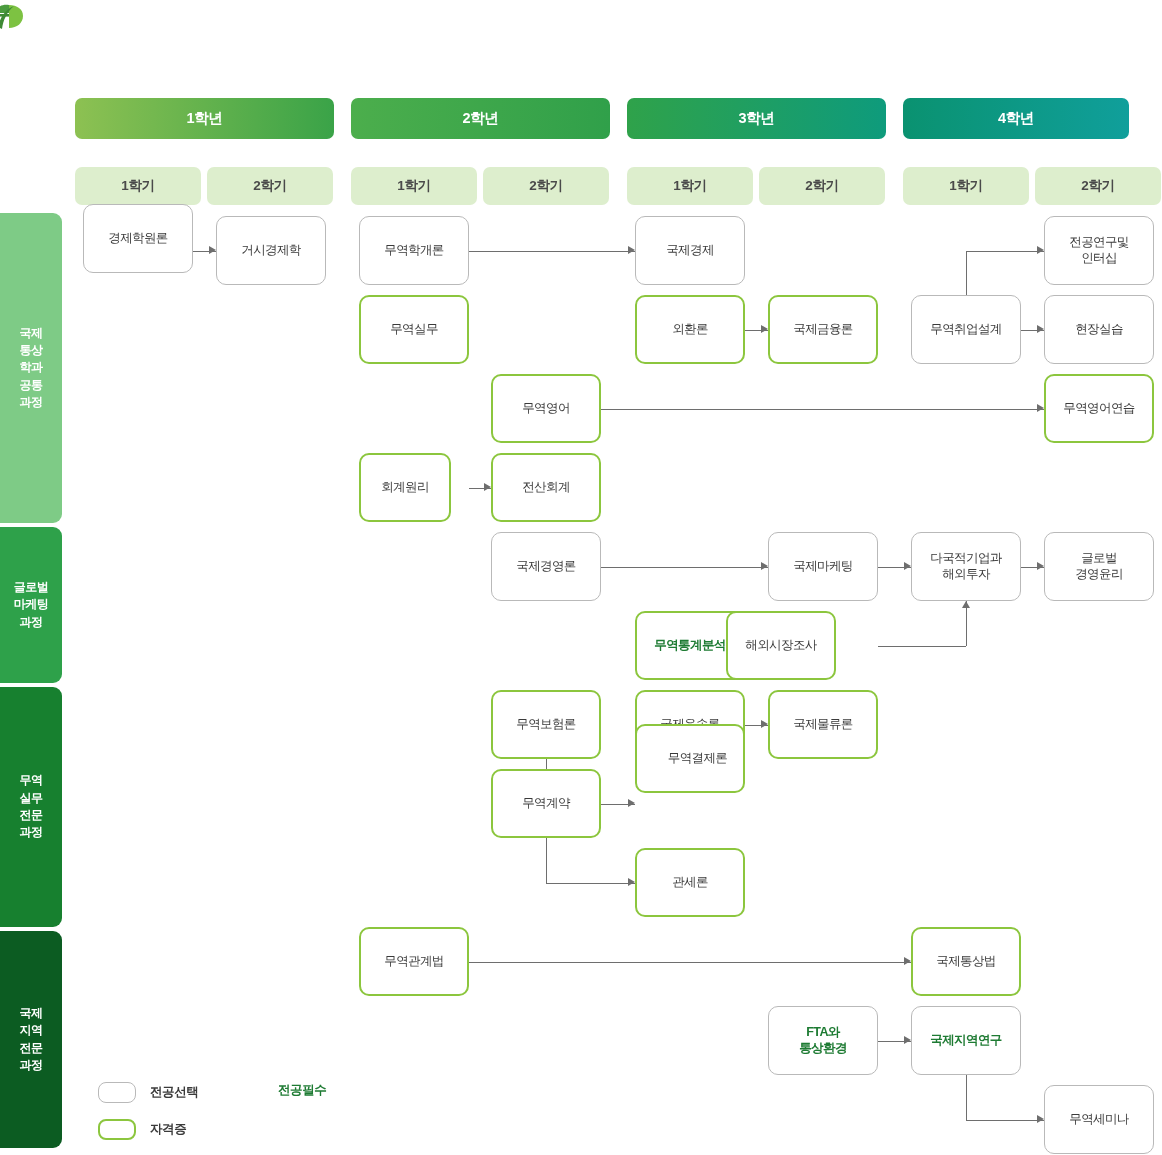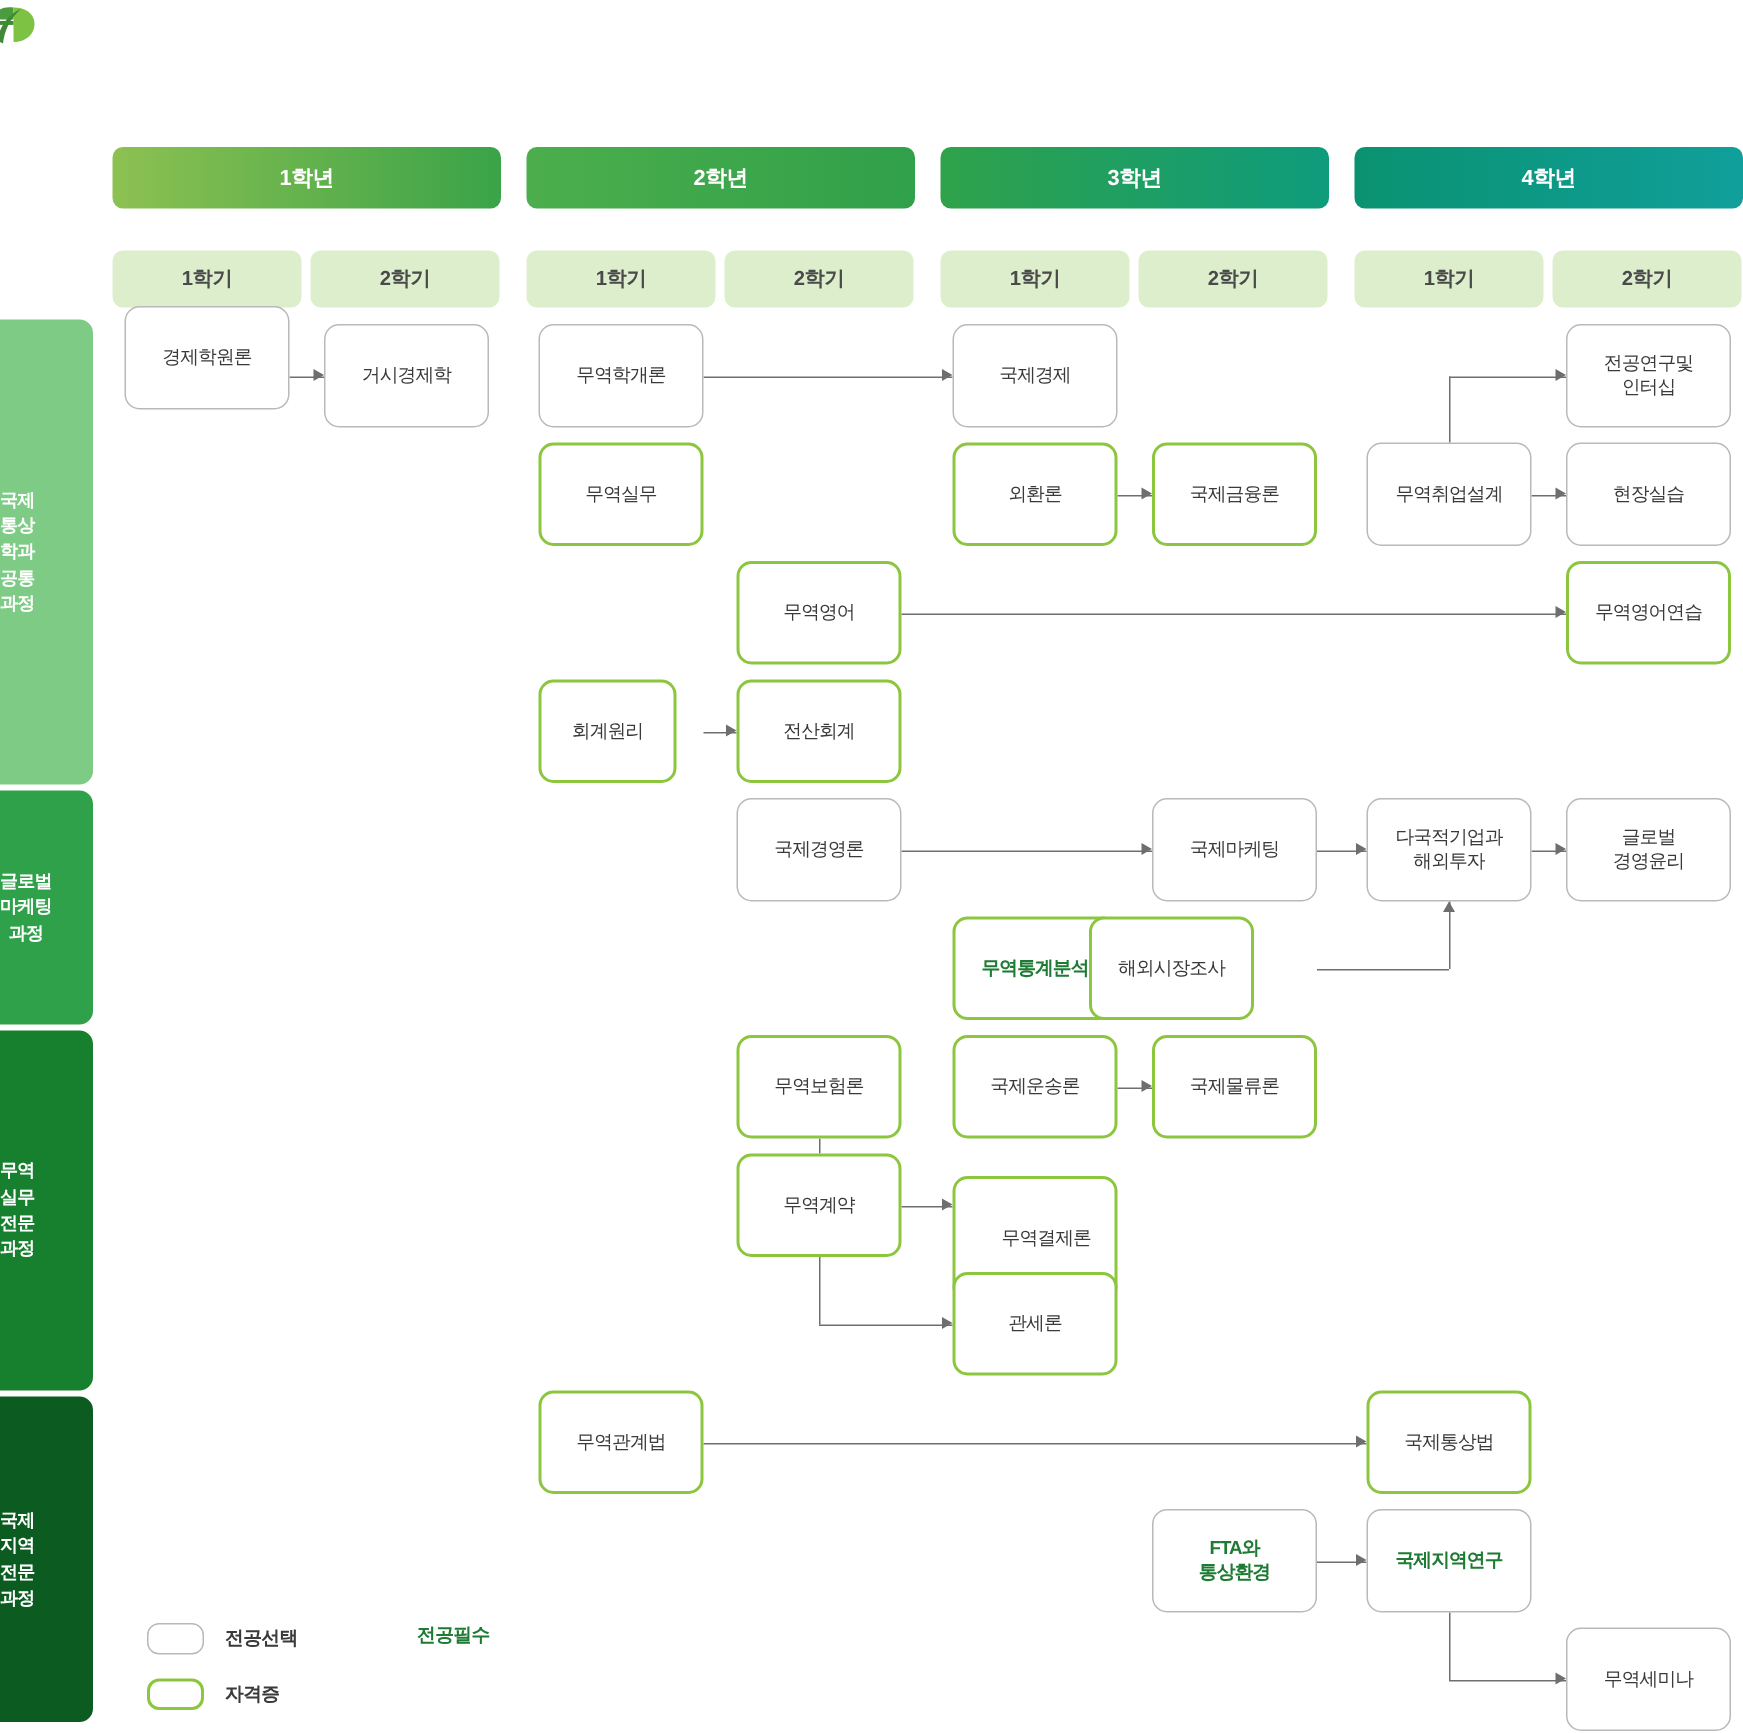--- a/index.html
+++ b/index.html
@@ -67,21 +67,21 @@
     left: 0;
     width: 62px;
     border-radius: 0 9px 9px 0;
     color: #ffffff;
     font-size: 12px;
     font-weight: bold;
     line-height: 1.45;
     text-align: center;
     display: flex;
     align-items: center;
-    justify-content: flex-start;
+    justify-content: center;
     letter-spacing: -0.5px;
   }
   .track span { display: block; }
 
   
   .course {
     position: absolute;
     border-radius: 10px;
     background: #ffffff;
     display: flex;
@@ -150,21 +150,21 @@
         <path d="M2 24 C4 14, 10 6, 18 3 C11 9, 7 17, 6 26 Z" fill="#3f8a36"></path>
         <rect x="4" y="11" width="9" height="2.6" fill="#3f8a36"></rect>
       </svg>
     </div>
   </div>
 
   <div id="headers">
       <div class="year-head" style="left: 75px; top: 98px; width: 259px; background: linear-gradient(to right, rgb(141, 193, 82), rgb(58, 163, 72));">1학년</div>
       <div class="year-head" style="left: 351px; top: 98px; width: 259px; background: linear-gradient(to right, rgb(76, 174, 76), rgb(48, 160, 74));">2학년</div>
       <div class="year-head" style="left: 627px; top: 98px; width: 259px; background: linear-gradient(to right, rgb(47, 162, 74), rgb(14, 155, 124));">3학년</div>
-      <div class="year-head" style="left: 903px; top: 98px; width: 259px; background: linear-gradient(to right, rgb(10, 146, 112), rgb(16, 159, 155));">4학년</div>
+      <div class="year-head" style="left: 903px; top: 98px; width: 226px; background: linear-gradient(to right, rgb(10, 146, 112), rgb(16, 159, 155));">4학년</div>
       <div class="sem-head" style="left: 75px; top: 151px; width: 126px;">1학기</div>
       <div class="sem-head" style="left: 207px; top: 151px; width: 126px;">2학기</div>
       <div class="sem-head" style="left: 351px; top: 151px; width: 126px;">1학기</div>
       <div class="sem-head" style="left: 483px; top: 151px; width: 126px;">2학기</div>
       <div class="sem-head" style="left: 627px; top: 151px; width: 126px;">1학기</div>
       <div class="sem-head" style="left: 759px; top: 151px; width: 126px;">2학기</div>
       <div class="sem-head" style="left: 903px; top: 151px; width: 126px;">1학기</div>
       <div class="sem-head" style="left: 1035px; top: 151px; width: 126px;">2학기</div>
     </div>
 
@@ -313,21 +313,21 @@
       </div>
       <div class="course cert" style="left: 635px; top: 690px; width: 110px; height: 69px;">
         <span>국제운송론</span>
       </div>
       <div class="course cert" style="left: 768px; top: 690px; width: 110px; height: 69px;">
         <span>국제물류론</span>
       </div>
       <div class="course cert" style="left: 491px; top: 769px; width: 110px; height: 69px;">
         <span>무역계약</span>
       </div>
-      <div class="course cert" style="left: 635px; top: 784px; width: 110px; height: 84px; padding-left: 15px;">
+      <div class="course cert" style="left: 635px; top: 724px; width: 110px; height: 69px; padding-left: 15px;">
         <span>무역결제론</span>
       </div>
       <div class="course cert" style="left: 635px; top: 848px; width: 110px; height: 69px;">
         <span>관세론</span>
       </div>
       <div class="course cert" style="left: 359px; top: 927px; width: 110px; height: 69px;">
         <span>무역관계법</span>
       </div>
       <div class="course cert" style="left: 911px; top: 927px; width: 110px; height: 69px;">
         <span>국제통상법</span>

